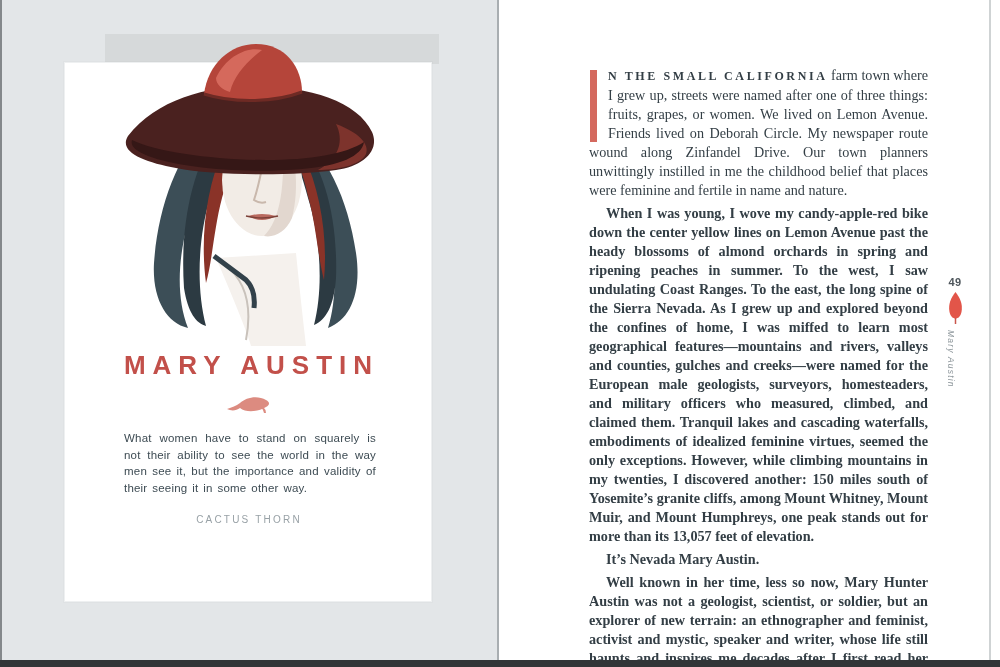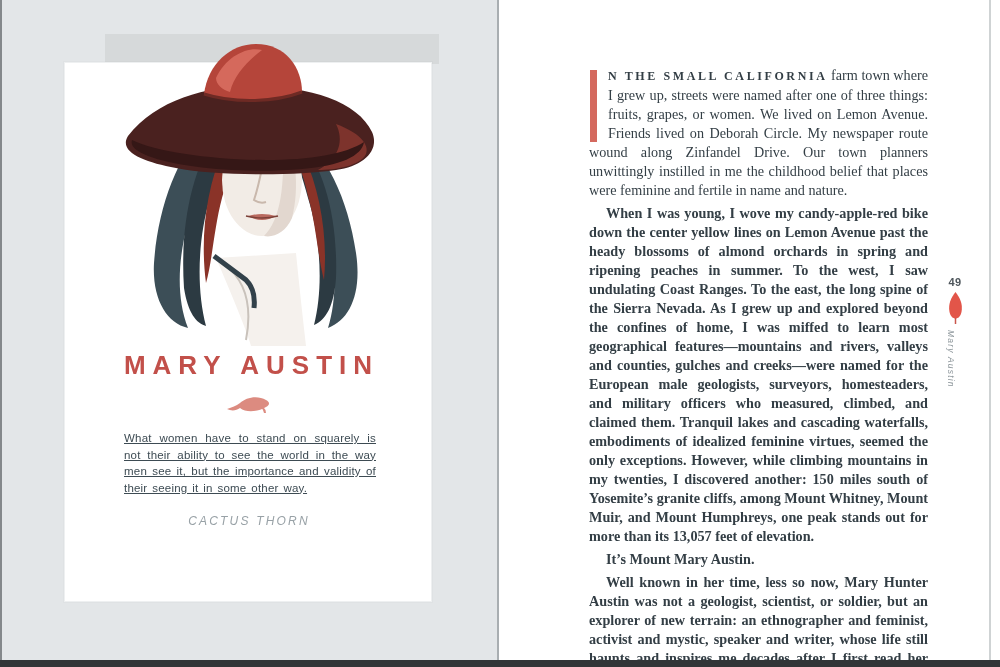--- a/index.html
+++ b/index.html
@@ -23,26 +23,26 @@
   .illustration { position:absolute; left:96px; top:28px; width:308px; height:318px; }
   .left-title {
     position:absolute; left:64px; top:350px; width:368px; text-align:center;
     font-family:"Liberation Sans", sans-serif; font-weight:bold;
     font-size:26px; letter-spacing:7px; color:#c2504a; text-indent:7px;
   }
   .title-ornament { position:absolute; left:226px; top:394px; width:46px; height:22px; }
   .left-quote {
     position:absolute; left:124px; top:430px; width:252px;
     font-family:"Liberation Sans", sans-serif; font-size:11.5px; line-height:16.5px;
-    color:#3d4b53; text-align:justify; letter-spacing:0.2px; word-spacing:1.5px;text-decoration:underline;
+    color:#3d4b53; text-align:justify; letter-spacing:0.2px; word-spacing:1.5px;
   }
   .left-attrib {
     position:absolute; left:64px; top:514px; width:368px; text-align:center;
-    font-family:"Liberation Sans", sans-serif; font-style:italic;
-    font-size:12px; letter-spacing:2.2px; color:#98a1a6; text-indent:2px;
+    font-family:"Liberation Sans", sans-serif; 
+    font-size:10px; letter-spacing:2.2px; color:#98a1a6; text-indent:2px;
   }
 
   
   .gutter { position:absolute; left:497px; top:0; width:2px; height:660px; background:#a9aeb1; }
   .gutter-shade { position:absolute; left:499px; top:0; width:6px; height:660px;
     background:linear-gradient(to right, rgba(0,0,0,0.07), rgba(0,0,0,0)); }
 
   
   .right-page { position:absolute; left:499px; top:0; width:490px; height:660px; background:#ffffff; }
   .text-block {
@@ -127,21 +127,21 @@
     <div class="left-attrib">CACTUS THORN</div>
   </div>
 
   <div class="gutter"></div>
   <div class="gutter-shade"></div>
 
   <div class="right-page">
     <div class="text-block">
       <p><span class="dropbar"></span><span class="lead">N THE SMALL CALIFORNIA</span><span> farm town where I grew up, streets were named after one of three things: fruits, grapes, or women. We lived on Lemon Avenue. Friends lived on Deborah Circle. My newspaper route wound along Zinfandel Drive. Our town planners unwittingly instilled in me the childhood belief that places were feminine and fertile in name and nature.</span></p>
       <p class="indent">When I was young, I wove my candy-apple-red bike down the center yellow lines on Lemon Avenue past the heady blossoms of almond orchards in spring and ripening peaches in summer. To the west, I saw undulating Coast Ranges. To the east, the long spine of the Sierra Nevada. As I grew up and explored beyond the confines of home, I was miffed to learn most geographical features—mountains and rivers, valleys and counties, gulches and creeks—were named for the European male geologists, surveyors, homesteaders, and military officers who measured, climbed, and claimed them. Tranquil lakes and cascading waterfalls, embodiments of idealized feminine virtues, seemed the only exceptions. However, while climbing mountains in my twenties, I discovered another: 150 miles south of Yosemite’s granite cliffs, among Mount Whitney, Mount Muir, and Mount Humphreys, one peak stands out for more than its 13,057 feet of elevation.</p>
-      <p class="indent">It’s Mount Mary Austin.</p>
+      <p class="indent">It’s Nevada Mary Austin.</p>
       <p class="indent"><span>Well known in her time, less so now, Mary Hunter Austin was not a geologist, scientist, or soldier, but an explorer of new terrain: an ethnographer and feminist, activist and mystic, speaker and writer, whose life still haunts and inspires me decades after I first read her debut title, </span><span class="booktitle">The Land of Little Rain</span><span> (1903). Austin found an enthusiastic audience for her first authorial effort, a collection of fourteen vivid and meditative essays detailing the landscape and diverse inhabitants of the Owens Valley. She experienced spiritual transcendence and liberation in the sagebrush wilderness there—and in its alkali meadows, broad bajadas, and riparian forests. She herself was a force of nature and overcame great personal trials to</span></p>
     </div>
 
     <div class="folio">49</div>
 
     <svg class="margin-leaf" viewBox="0 0 17 32" xmlns="http://www.w3.org/2000/svg">
       <path d="M8.5 0 C13 6 16 12 14.5 20 C13.5 24.5 11 26.5 8.5 26.5 C6 26.5 3.5 24.5 2.5 20 C1 12 4 6 8.5 0 Z" fill="#e25549"></path>
       <path d="M8.5 26 L8.5 32" stroke="#c9564c" stroke-width="1.5" fill="none"></path>
     </svg>
 

